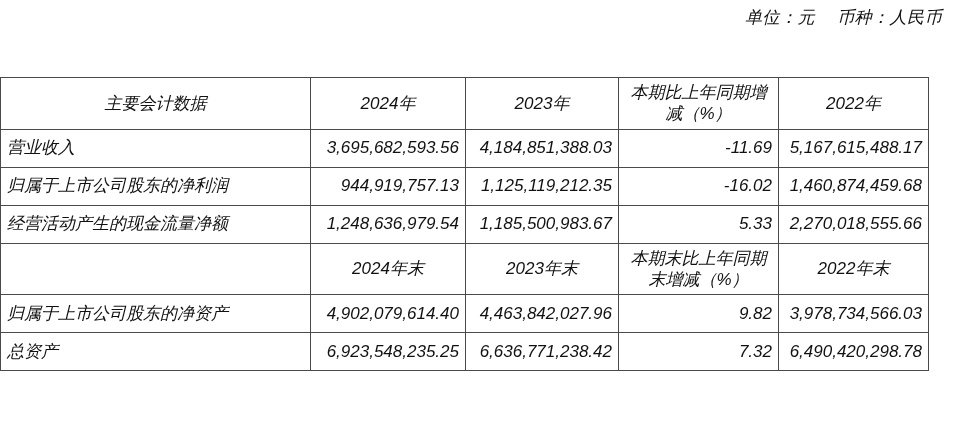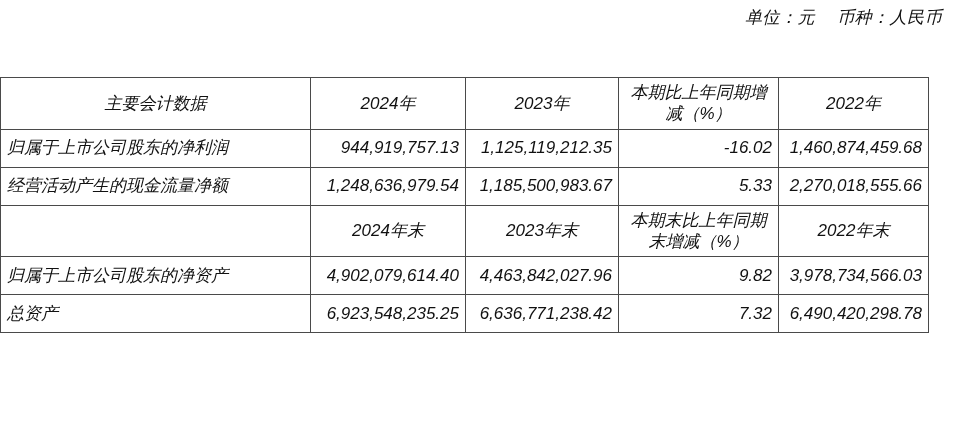--- a/index.html
+++ b/index.html
@@ -100,20 +100,27 @@
     </colgroup>
     <tbody>
       <tr>
         <td class="hdr-center tall">主要会计数据</td>
         <td class="hdr-center tall">2024年</td>
         <td class="hdr-center tall">2023年</td>
         <td class="hdr-center tall">本期比上年同期增减（%）</td>
         <td class="hdr-center tall">2022年</td>
       </tr>
 
+      <tr>
+        <td class="rowlabel">营业收入</td>
+        <td class="num">3,695,682,593.56</td>
+        <td class="num">4,184,851,388.03</td>
+        <td class="num">-11.69</td>
+        <td class="num">5,167,615,488.17</td>
+      </tr>
 
       <tr>
         <td class="rowlabel">归属于上市公司股东的净利润</td>
         <td class="num">944,919,757.13</td>
         <td class="num">1,125,119,212.35</td>
         <td class="num">-16.02</td>
         <td class="num">1,460,874,459.68</td>
       </tr>
 
 

